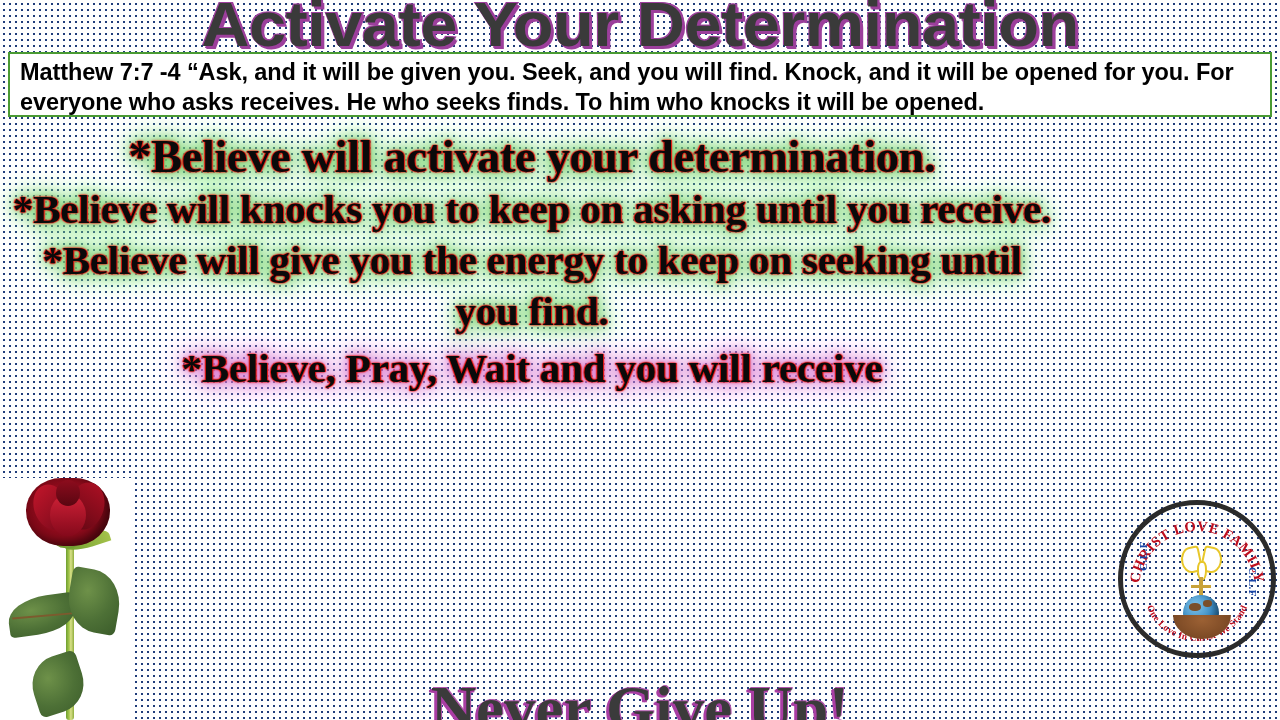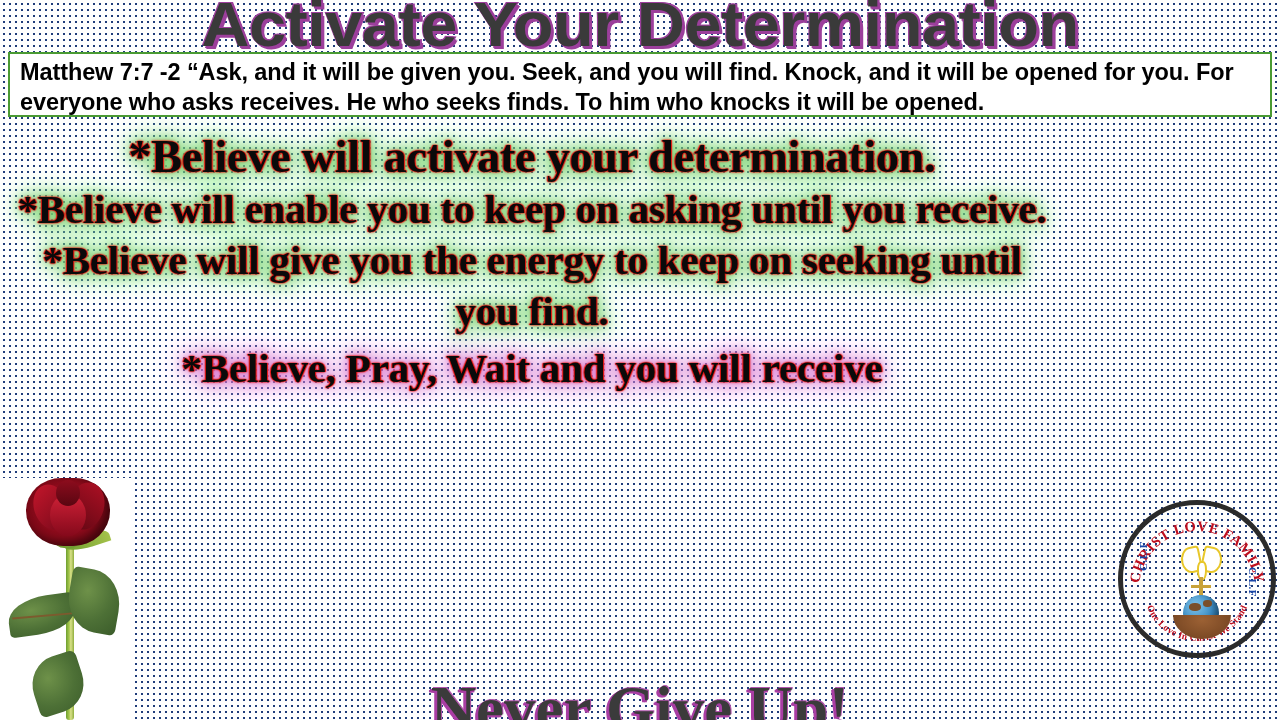--- a/index.html
+++ b/index.html
@@ -351,26 +351,26 @@
   }
 </style>
 </head>
 <body>
 
 <div id="slide">
 
   <div id="title">Activate Your Determination</div>
 
   <div id="verse-box">
-    <div id="verse-text">Matthew 7:7 -2  “Ask, and it will be given you. Seek, and you will find. Knock, and it will be opened for you. For everyone who asks receives. He who seeks finds. To him who knocks it will be opened.</div>
+    <div id="verse-text">Matthew 7:7 -4  “Ask, and it will be given you. Seek, and you will find. Knock, and it will be opened for you. For everyone who asks receives. He who seeks finds. To him who knocks it will be opened.</div>
   </div>
 
   <div id="body-lines">
     <div class="bline bl-1 glow-green">*Believe will activate your determination.</div>
-    <div class="bline bl-2 glow-green">*Believe will enable you to keep on asking until you receive.</div>
+    <div class="bline bl-2 glow-green">*Believe will knocks you to keep on asking until you receive.</div>
     <div class="bline bl-3 glow-green bl-wrap">*Believe will give you the energy to keep on seeking until you find.</div>
     <div class="bline bl-6 glow-pink">*Believe, Pray, Wait and you will receive</div>
   </div>
 
   <div id="never-give-up">Never Give Up!</div>
 
   <div id="rose">
     <div class="rose-stem"></div>
     <div class="rose-leaf leaf-left">
       <div class="leaf-vein" style="left:4px; top:19px; width:60px; transform:rotate(3deg);"></div>

